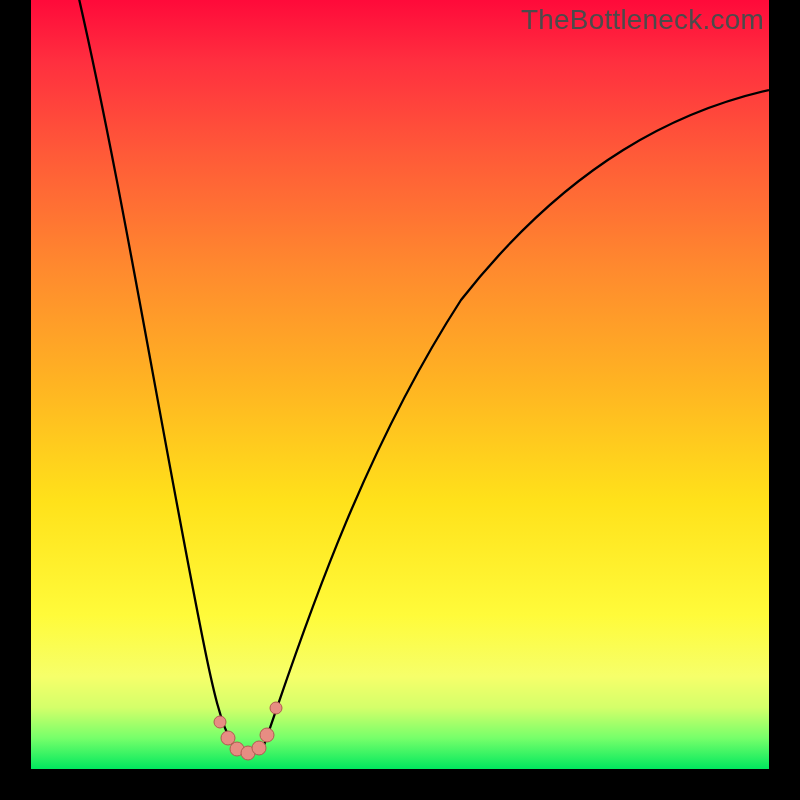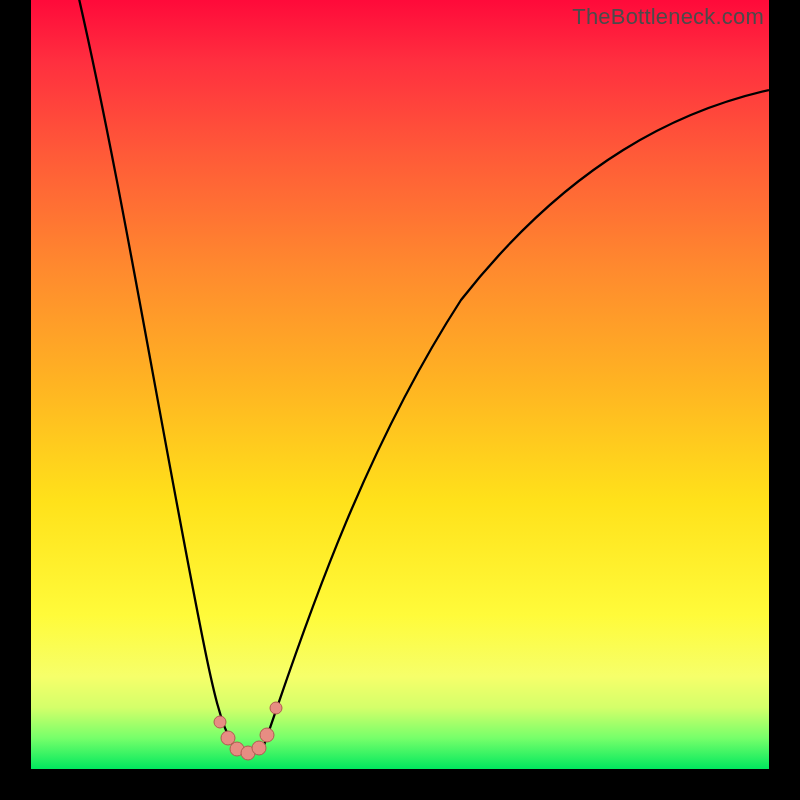--- a/index.html
+++ b/index.html
@@ -29,21 +29,21 @@
       #d4ff6a 92%,
       #76ff6a 96%,
       #00e85e 100%
     );
   }
   .watermark {
     position: absolute;
     top: 4px;
     right: 36px;
     color: #4b4b4b;
-    font-size: 22px;
+    font-size: 28px;
     letter-spacing: 0.2px;
     font-weight: 500;
   }
   svg.curve {
     position: absolute;
     left: 0;
     top: 0;
     width: 738px;
     height: 769px;
   }

